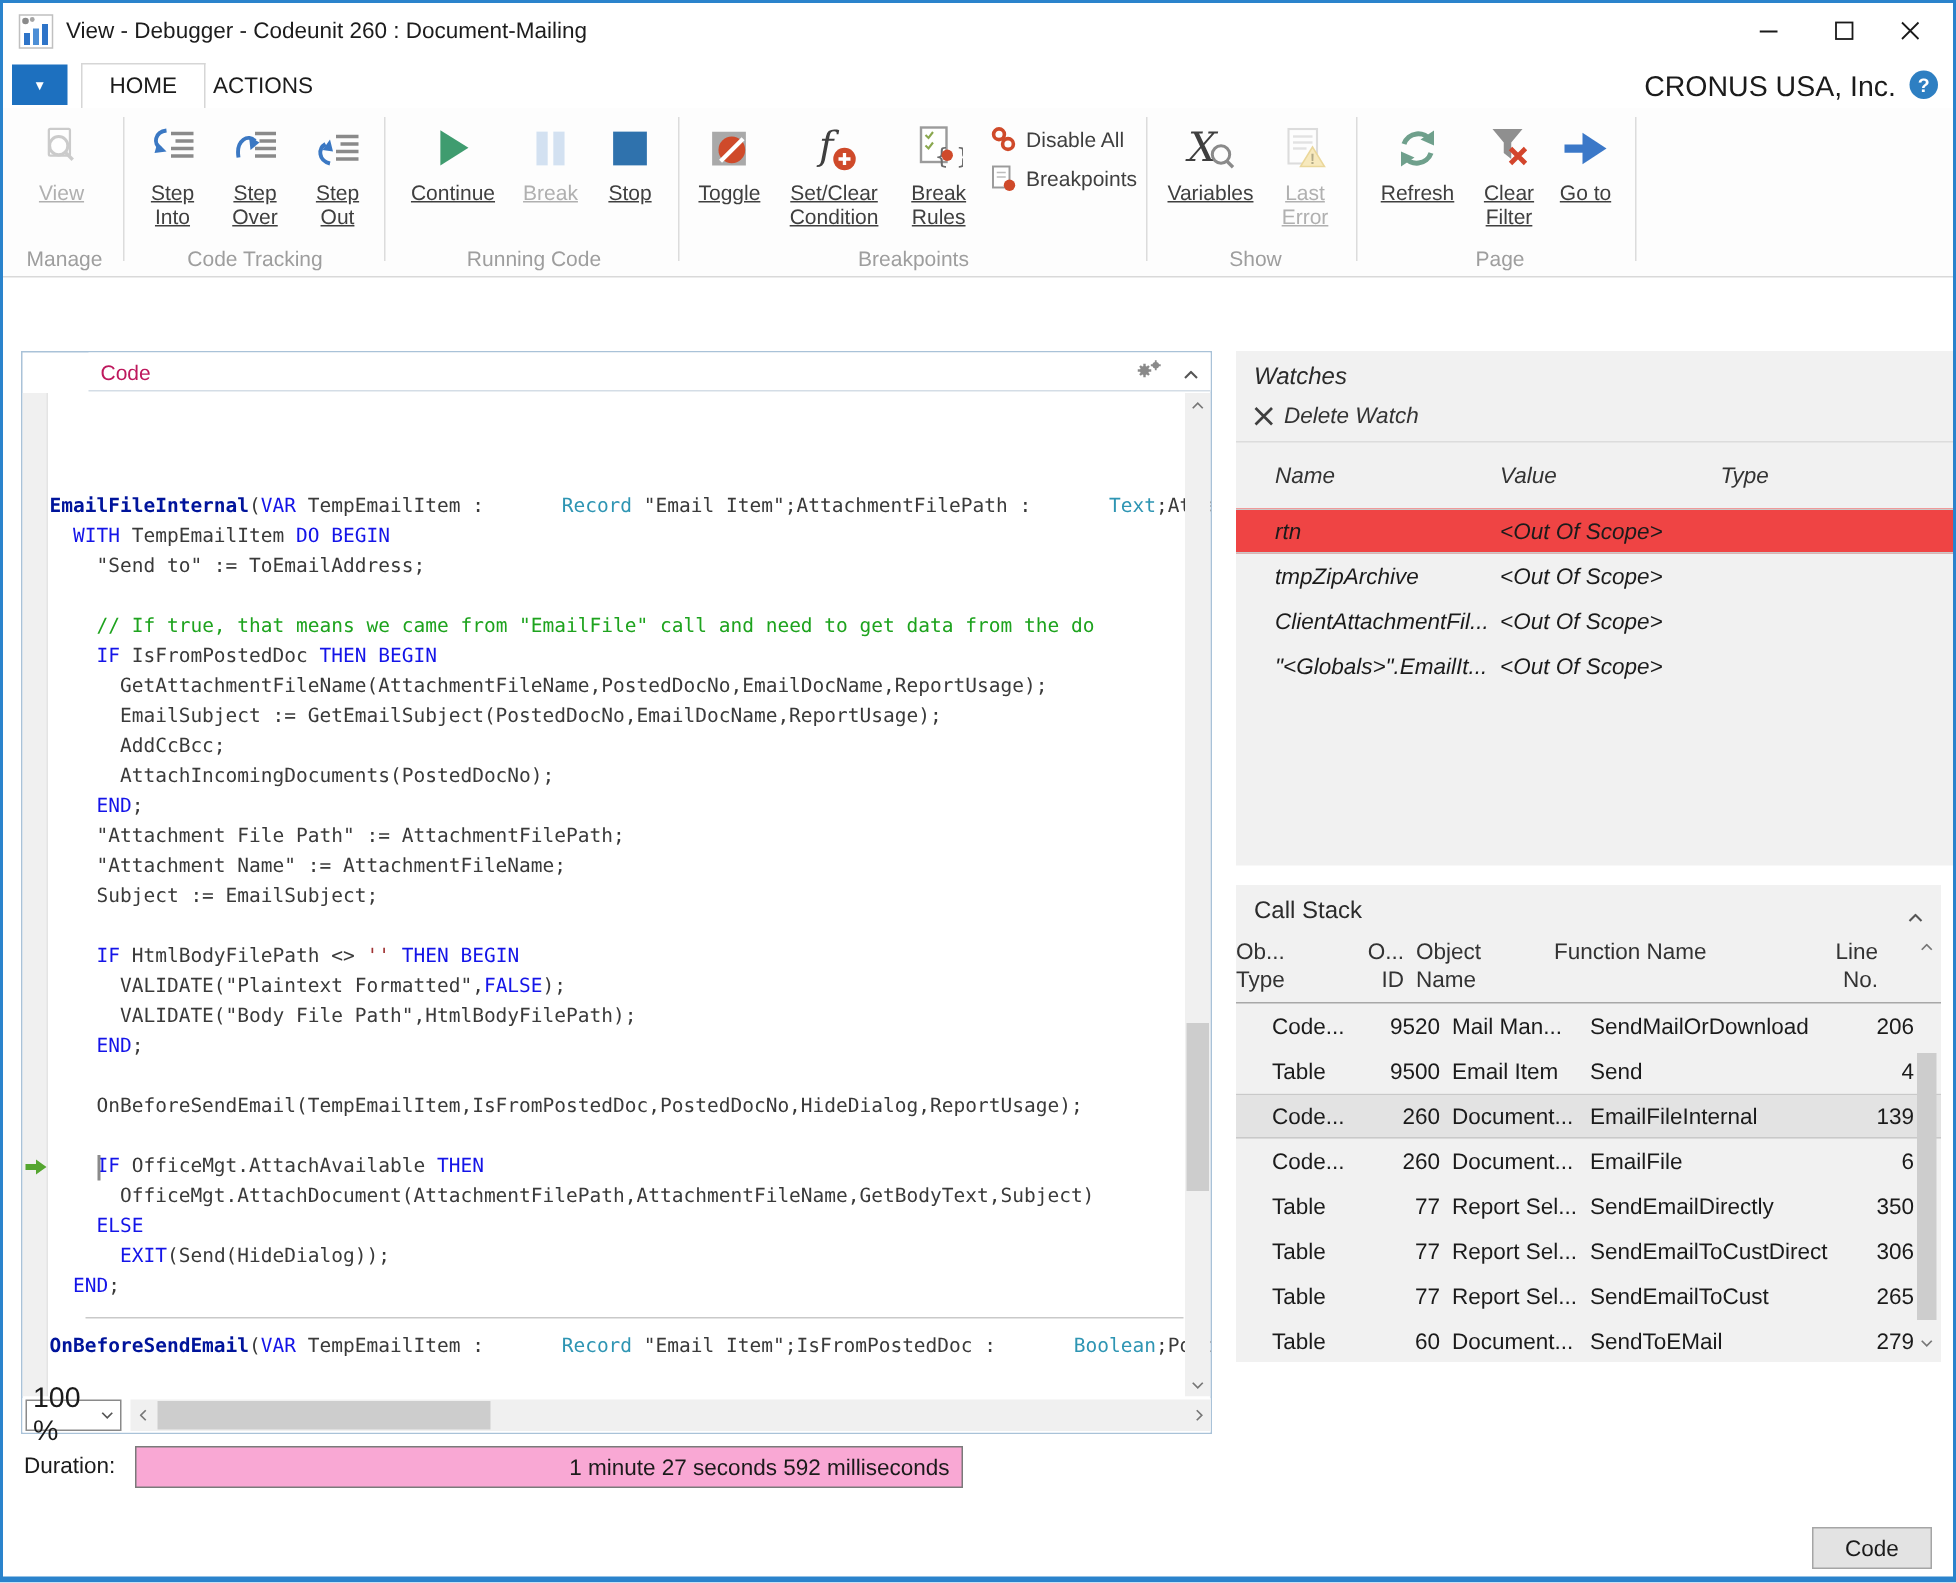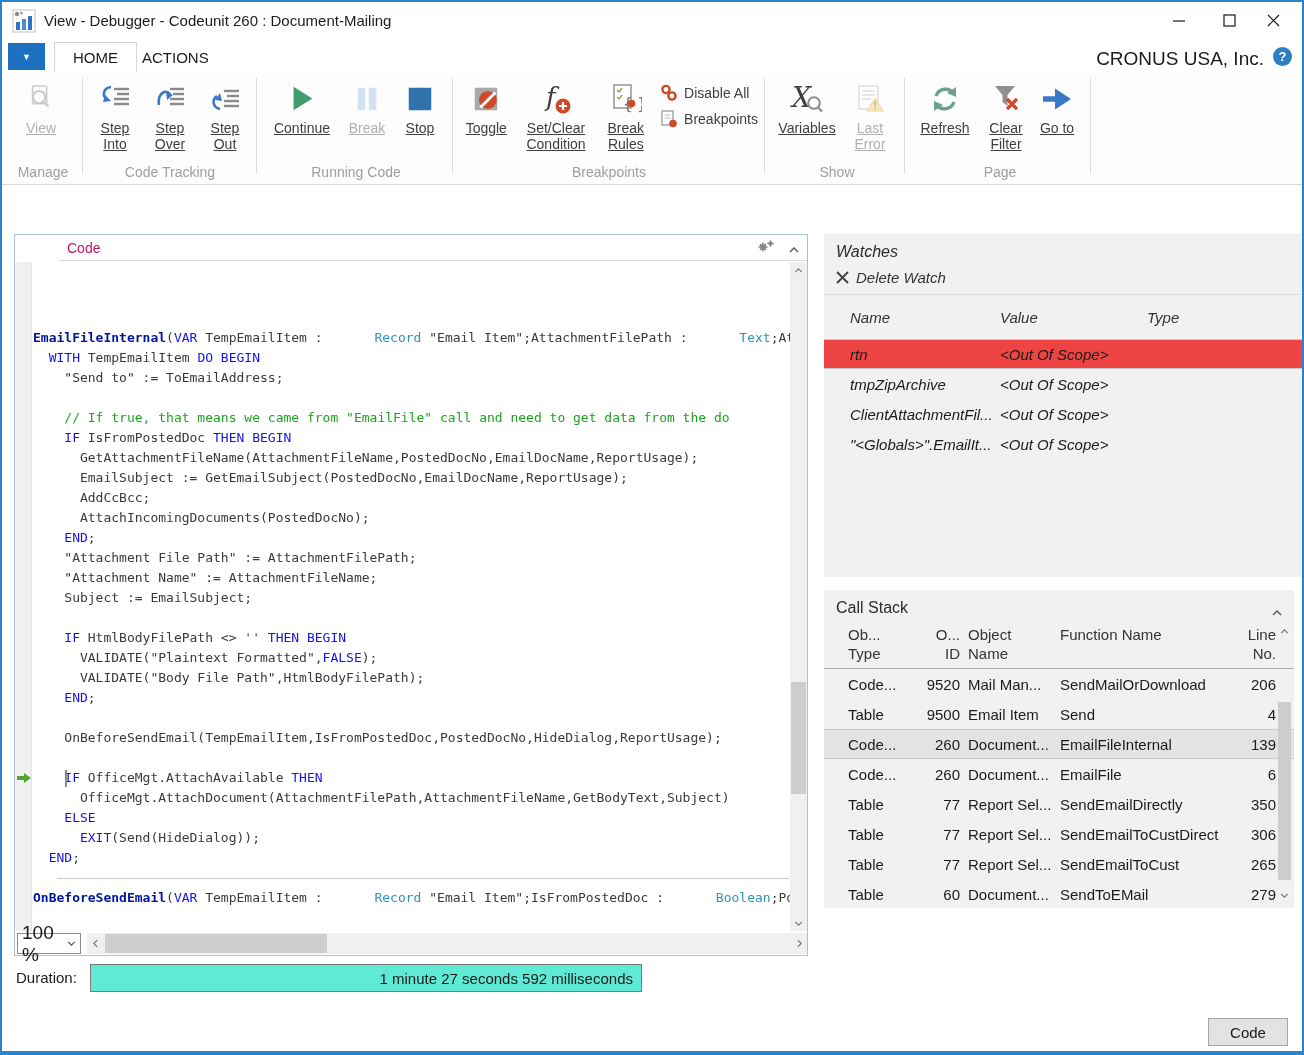--- a/index.html
+++ b/index.html
@@ -72,33 +72,33 @@
   .callstack{left:822px;top:588px;width:470px;height:318px;}
   .phead{position:relative;padding:9px 12px 6px 12px;font-size:16px;color:#2b2b2b;}
   .pcollapse{position:absolute;right:12px;top:12px;}
   .wtoolbar{display:flex;align-items:center;gap:7px;padding:2px 12px 8px 12px;font-size:15px;color:#333;
     border-bottom:1px solid #dcdcdc;cursor:default;}
   .whead{display:grid;grid-template-columns:150px 147px 1fr;padding-left:26px;height:44px;align-items:center;
     font-size:15px;color:#333;}
   .wrow{display:grid;grid-template-columns:150px 147px 1fr;padding-left:26px;height:30px;align-items:center;
     font-size:15px;color:#1b1b1b;cursor:default;}
   .wrow.sel{background:#ef4444;box-shadow:inset 0 1px 0 #c9c9c9, inset 0 -1px 0 #c9c9c9;}
-  .cshead{display:grid;grid-template-columns:62px 50px 92px 176px 48px;padding-left:24px;margin-top:2px;
+  .cshead{display:grid;grid-template-columns:62px 50px 92px 176px 48px;margin-top:2px;
     font-size:15px;color:#333;line-height:19px;border-bottom:1px solid #a8a8a8;padding-bottom:5px;}
   .cshead .r, .crow .r{text-align:right;}
   .crow{display:grid;grid-template-columns:62px 50px 92px 176px 48px;padding-left:24px;height:30px;align-items:center;
     font-size:15px;color:#1b1b1b;cursor:default;}
   .crow.sel{background:#e3e3e3;box-shadow:inset 0 1px 0 #c9c9c9, inset 0 -1px 0 #c9c9c9;}
   .csscroll{position:absolute;right:2px;top:34px;bottom:6px;width:15px;}
   .csscroll .arr{position:absolute;left:0;width:15px;height:14px;display:flex;align-items:center;justify-content:center;}
   .csscroll .arr.up{top:0;} .csscroll .arr.dn{bottom:0;}
   .csthumb{position:absolute;left:1px;width:13px;background:#cdcdcd;top:78px;height:178px;}
   
   .durlbl{position:absolute;left:14px;top:967px;font-size:15px;color:#1b1b1b;}
-  .durfield{position:absolute;left:88px;top:962px;width:552px;height:28px;background:#5eead4;border:1px solid #7a7a7a;
+  .durfield{position:absolute;left:88px;top:962px;width:552px;height:28px;background:#f9a8d4;border:1px solid #7a7a7a;
     font-size:15px;color:#1b1b1b;display:flex;align-items:center;justify-content:flex-end;padding-right:8px;}
   .closebtn{position:absolute;left:1206px;top:1016px;width:80px;height:28px;background:#e3e3e3;border:1px solid #a5a5a5;
     font-size:15px;color:#1b1b1b;display:flex;align-items:center;justify-content:center;cursor:default;}
 </style>
 </head>
 <body>
 
 <div class="window">
 
   <div class="titlebar">

